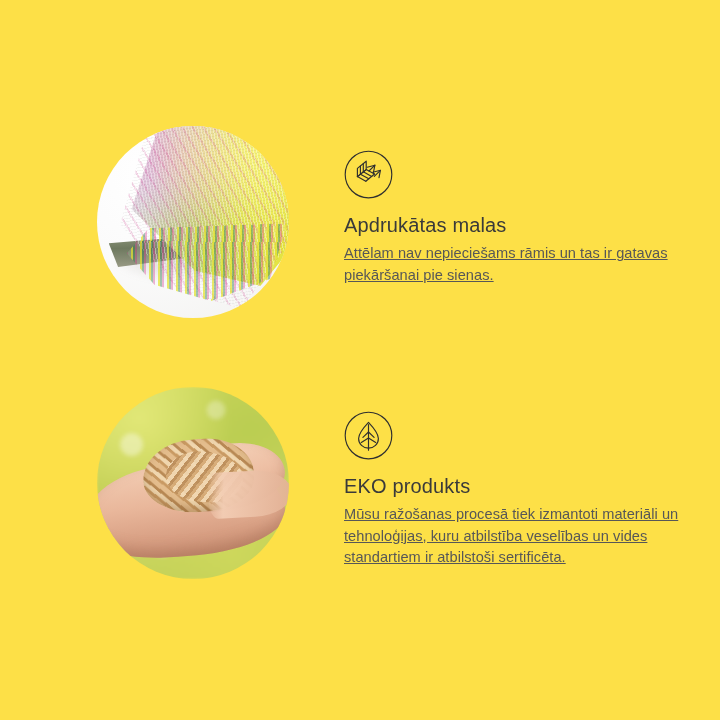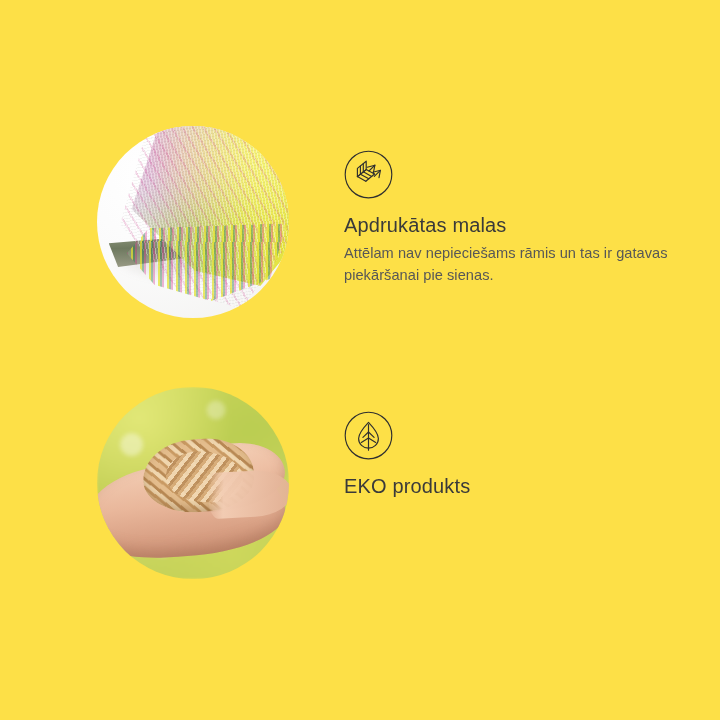--- a/index.html
+++ b/index.html
@@ -188,20 +188,21 @@
     font-weight:400;
     letter-spacing:.15px;
   }
 
   .feature-text {
     margin-top:5px;
     font-size:14.6px;
     line-height:21.5px;
     color:#575757;
     letter-spacing:.05px;
+    text-decoration:underline;
   }
 </style>
 </head>
 <body>
 
 <div class="page">
 
   <section class="feature" id="feature-edges">
 
     <div class="media-circle">
@@ -265,16 +266,17 @@
           <path d="M24.5 13.6 L24.5 39.2"></path>
           <path d="M24.5 21.0 L18.9 26.3"></path>
           <path d="M24.5 21.0 L30.1 26.3"></path>
           <path d="M24.5 27.0 L17.3 31.5"></path>
           <path d="M24.5 27.0 L31.7 31.5"></path>
         </svg>
       </span>
 
       <h2 class="feature-title">EKO produkts</h2>
 
+      <p class="feature-text">Mūsu ražošanas procesā tiek izmantoti materiāli un tehnoloģijas, kuru atbilstība veselības un vides standartiem ir atbilstoši sertificēta.</p>
     </div>
   </section>
 
 </div>
 
 </body></html>

